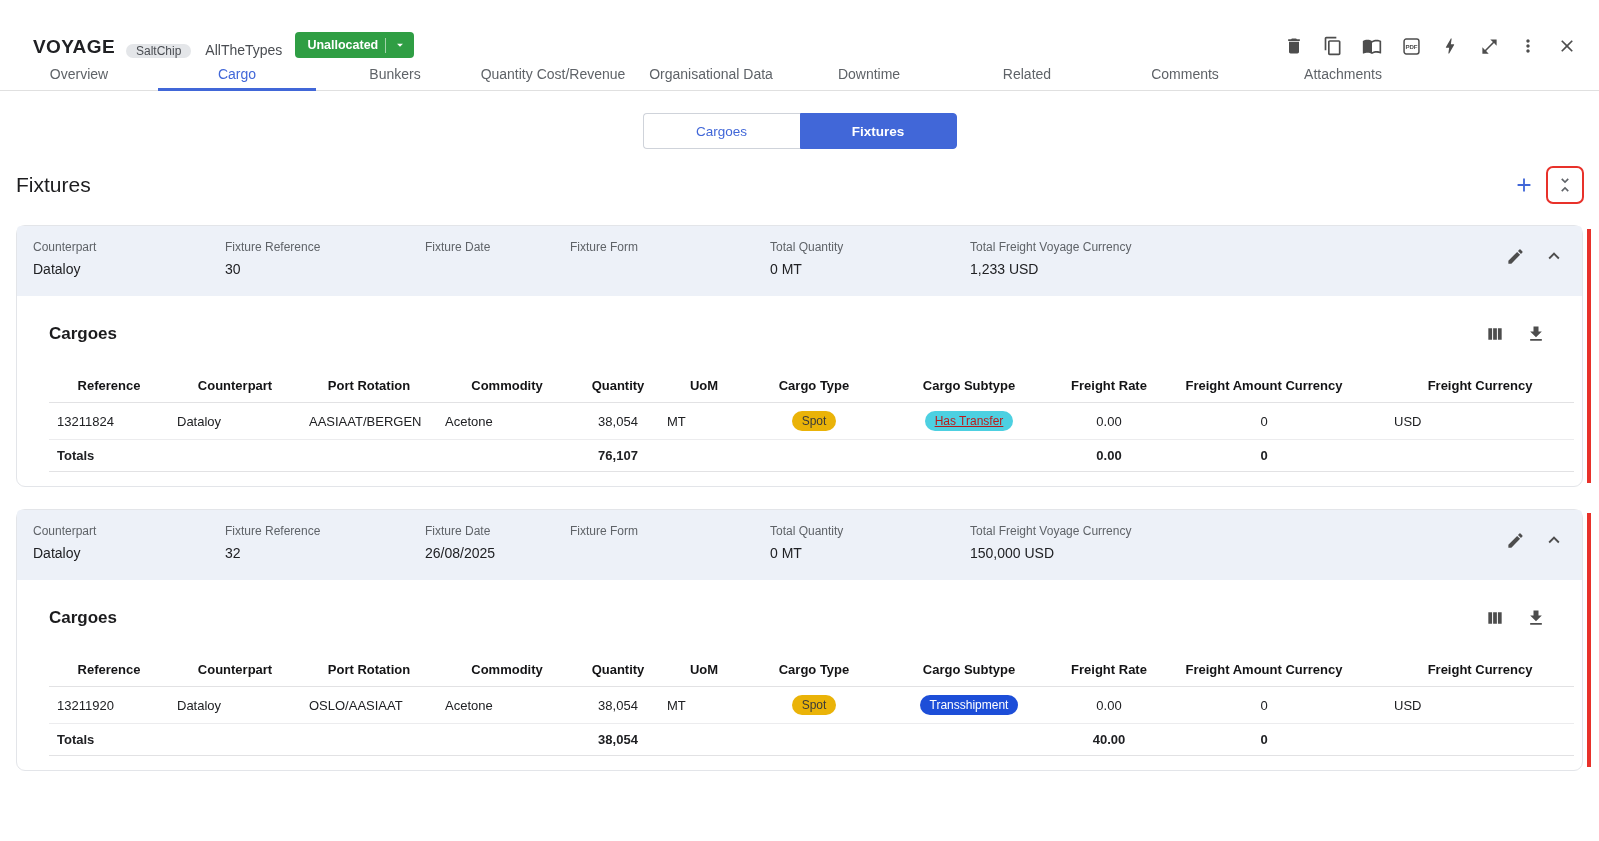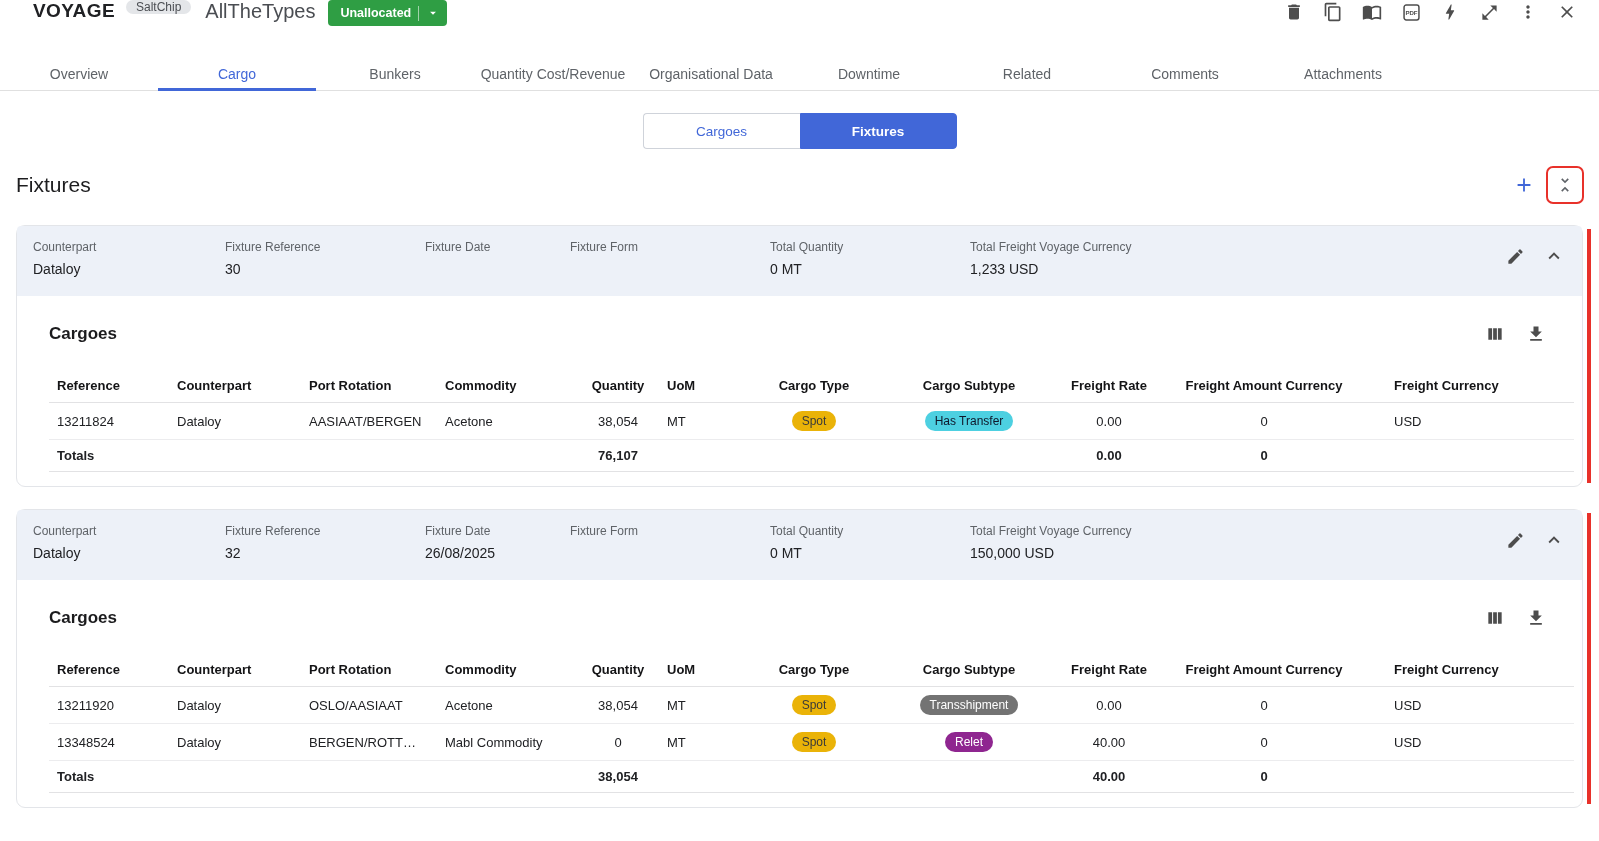--- a/index.html
+++ b/index.html
@@ -10,24 +10,24 @@
     --border:#e3e5e9;
     --headbg:#edf1f8;
   }
   *{box-sizing:border-box;margin:0;padding:0;}
   html,body{width:1599px;height:841px;overflow:hidden;background:#fff;
     font-family:"Liberation Sans",sans-serif;color:var(--txt);}
   svg{display:block;}
   button{background:none;border:none;font-family:inherit;cursor:pointer;color:inherit;padding:0;}
 
   
-  .topbar{display:flex;align-items:flex-start;height:58px;padding:0 20px 0 33px;}
+  .topbar{display:flex;align-items:flex-end;height:58px;padding:0 20px 0 33px;}
   .title{font-size:19px;font-weight:bold;letter-spacing:.4px;}
   .badge{margin-left:11px;background:#e4e6e9;color:#4a4d52;font-size:12px;padding:0 10px;border-radius:10px;}
-  .subtitle{margin-left:14px;font-size:20px;color:#4a4d52;}
+  .subtitle{margin-left:14px;font-size:14px;color:#4a4d52;}
   .status-btn{margin-left:13px;background:#2f9e44;color:#fff;font-size:12.5px;font-weight:bold;
     border-radius:4px;height:26px;display:flex;align-items:center;padding:0 7px 0 12px;}
   .status-btn .divider{width:1px;height:15px;background:rgba(255,255,255,.55);margin:0 7px;}
   .topbar-icons{margin-left:auto;display:flex;align-items:center;gap:15px;color:#4d4d4d;}
   .icon-btn{width:24px;height:24px;display:flex;align-items:center;justify-content:center;color:#4d4d4d;}
 
   
   .tabs{display:flex;border-bottom:1px solid #e0e0e0;height:33px;}
   .tab{width:158px;display:flex;align-items:center;justify-content:center;font-size:14px;
     color:var(--muted);position:relative;cursor:pointer;}
@@ -57,32 +57,32 @@
   .fld .val{font-size:14px;color:var(--txt);margin-top:7px;min-height:17px;}
   .w1{width:192px}.w2{width:200px}.w3{width:145px}.w4{width:200px}.w5{width:200px}.w6{flex:1;}
   .card-head-actions{display:flex;align-items:flex-start;gap:15px;color:#4d4d4d;padding-top:4px;}
 
   .cargoes{padding:26px 8px 14px 32px;}
   .cargoes-head{display:flex;align-items:center;padding-right:26px;}
   .cargoes-title{font-size:17px;font-weight:bold;color:#1b1b1d;}
   .cargoes-actions{margin-left:auto;display:flex;align-items:center;gap:17px;color:#3f3f3f;}
 
   table{width:100%;border-collapse:collapse;table-layout:fixed;margin-top:22px;font-size:13px;}
-  th{font-weight:bold;color:#141416;text-align:left;padding:10px 8px 9px;border-bottom:1px solid #e2e2e4;
+  th{font-weight:bold;color:#141416;text-align:center;padding:10px 8px 9px;border-bottom:1px solid #e2e2e4;
      white-space:nowrap;overflow:hidden;text-overflow:ellipsis;}
   td{padding:8px;border-bottom:1px solid #ececee;white-space:nowrap;overflow:hidden;text-overflow:ellipsis;color:var(--txt);}
   .ta-r{text-align:center}.ta-c{text-align:center}
   .last{padding-left:25px}
   tr.totals td{font-weight:bold;border-bottom:1px solid #e2e2e4;}
 
   .chip{display:inline-block;font-size:12px;line-height:1;padding:4px 10px;border-radius:10px;}
   .chip-spot{background:#eab308;color:#3a3a3a;}
-  .chip-cyan{background:#4dd0e1;color:#0f172a;}
+  .chip-cyan{background:#4dd0e1;color:#b91c1c;text-decoration:underline;}
   .chip-indigo{background:#232fb5;color:#fff;}
-  .chip-purple{background:#737373;color:#fff;}
+  .chip-purple{background:#1d4ed8;color:#fff;}
   .chip-plum{background:#8f2690;color:#fff;}
 </style>
 </head>
 <body>
 
 <header class="topbar">
   <div class="title">VOYAGE</div>
   <div class="badge">SaltChip</div>
   <div class="subtitle">AllTheTypes</div>
   <button class="status-btn">
@@ -382,42 +382,29 @@
           <td>OSLO/AASIAAT</td>
           <td>Acetone</td>
           <td class="ta-r">38,054</td>
           <td>MT</td>
           <td class="ta-c"><span class="chip chip-spot">Spot</span></td>
           <td class="ta-c"><span class="chip chip-purple">Transshipment</span></td>
           <td class="ta-r">0.00</td>
           <td class="ta-r">0</td>
           <td class="last">USD</td>
         </tr>
-        <tr>
-          <td>13348524</td>
-          <td>Dataloy</td>
-          <td>BERGEN/ROTT…</td>
-          <td>Mabl Commodity</td>
-          <td class="ta-r">0</td>
-          <td>MT</td>
-          <td class="ta-c"><span class="chip chip-spot">Spot</span></td>
-          <td class="ta-c"><span class="chip chip-plum">Relet</span></td>
+        <tr class="totals">
+          <td>Totals</td>
+          <td></td>
+            <td></td>
+            <td></td>
+          <td class="ta-r">38,054</td>
+          <td></td>
+            <td></td>
+            <td></td>
           <td class="ta-r">40.00</td>
           <td class="ta-r">0</td>
-          <td class="last">USD</td>
-        </tr>
-        <tr class="totals">
-          <td>Totals</td>
-          <td></td>
-            <td></td>
-            <td></td>
-          <td class="ta-r">38,054</td>
-          <td></td>
-            <td></td>
-            <td></td>
-          <td class="ta-r">40.00</td>
-          <td class="ta-r">0</td>
           <td></td>
         </tr>
       </tbody>
     </table>
   </div>
 </section>
 
 </body></html>

